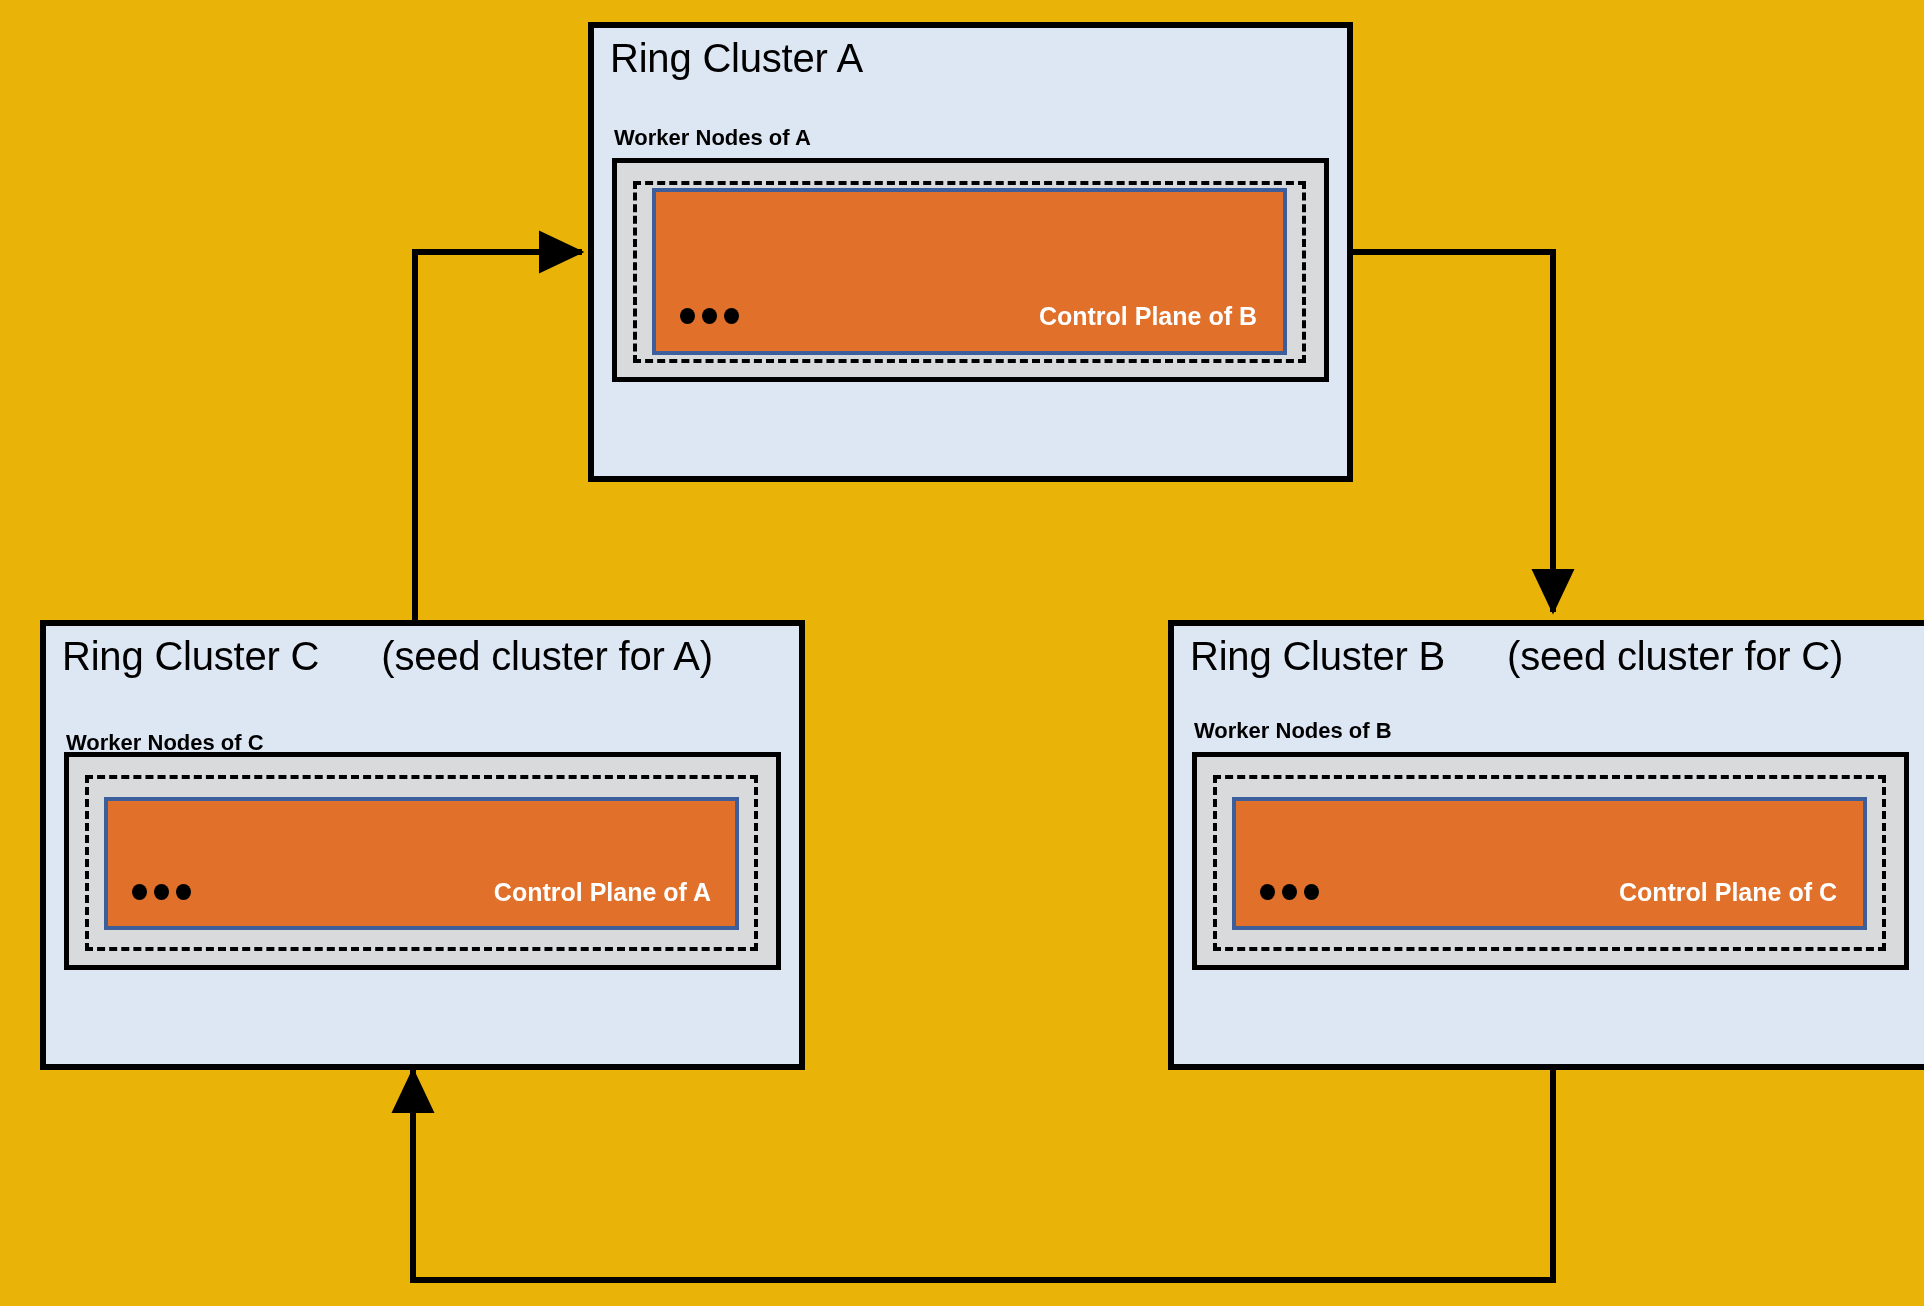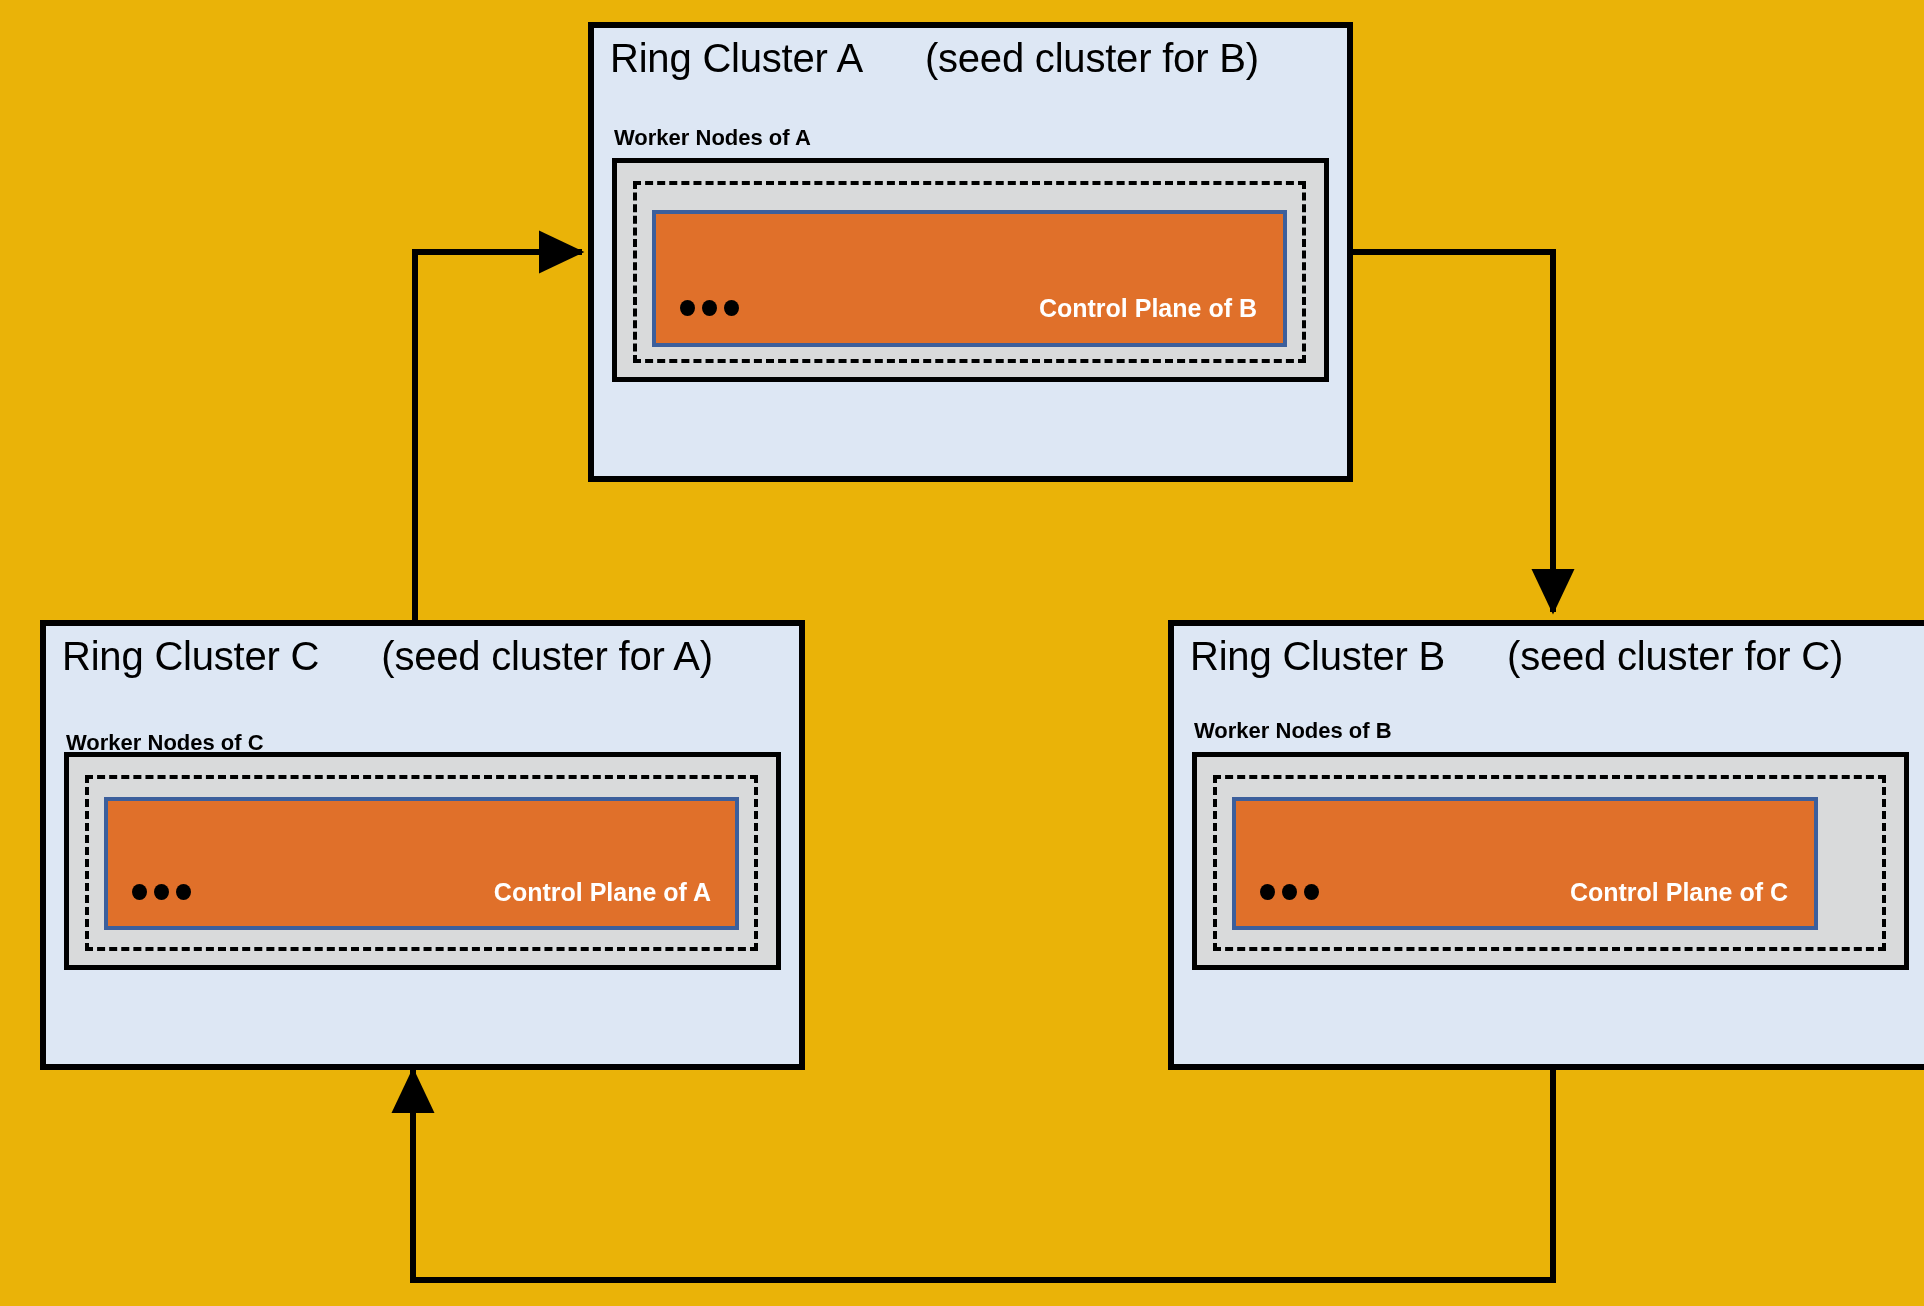--- a/index.html
+++ b/index.html
@@ -125,30 +125,29 @@
 
     <g>
       <path d="M 415 620 L 415 252 L 582 252" fill="none" stroke="#000000" stroke-width="6" marker-end="url(#ah)"></path>
     </g>
   </svg>
 
   <div class="cluster" style="left:588px; top:22px; width:765px; height:460px;">
 
     <div class="cluster-title-row">
       <span class="cluster-title">Ring Cluster A</span>
-      <span class="cluster-subtitle">(seed cluster for B)</span>
     </div>
 
     <div class="worker-label" style="top:97px;">Worker Nodes of A</div>
 
     <div class="worker-box" style="left:18px; top:130px; width:717px; height:224px;">
 
       <div class="dashed-box" style="left:16px; top:18px; width:673px; height:182px;"></div>
 
-      <div class="control-plane" style="left:35px; top:47px; width:635px; height:137px;text-decoration:underline;">
+      <div class="control-plane" style="left:35px; top:25px; width:635px; height:167px;text-decoration:underline;">
         <div class="cp-dots" style="left:24px; bottom:27px;">
           <i></i>
             <i></i>
             <i></i>
         </div>
         <div class="cp-label" style="right:26px; bottom:20px;">Control Plane of B</div>
       </div>
     </div>
   </div>
 
@@ -182,21 +181,21 @@
       <span class="cluster-title">Ring Cluster B</span>
       <span class="cluster-subtitle">(seed cluster for C)</span>
     </div>
 
     <div class="worker-label" style="top:92px;">Worker Nodes of B</div>
 
     <div class="worker-box" style="left:18px; top:126px; width:717px; height:218px;">
 
       <div class="dashed-box" style="left:16px; top:18px; width:673px; height:176px;"></div>
 
-      <div class="control-plane" style="left:35px; top:40px; width:586px; height:133px;">
+      <div class="control-plane" style="left:35px; top:40px; width:635px; height:133px;">
         <div class="cp-dots" style="left:24px; bottom:26px;">
           <i></i>
             <i></i>
             <i></i>
         </div>
         <div class="cp-label" style="right:26px; bottom:19px;">Control Plane of C</div>
       </div>
     </div>
   </div>
 

